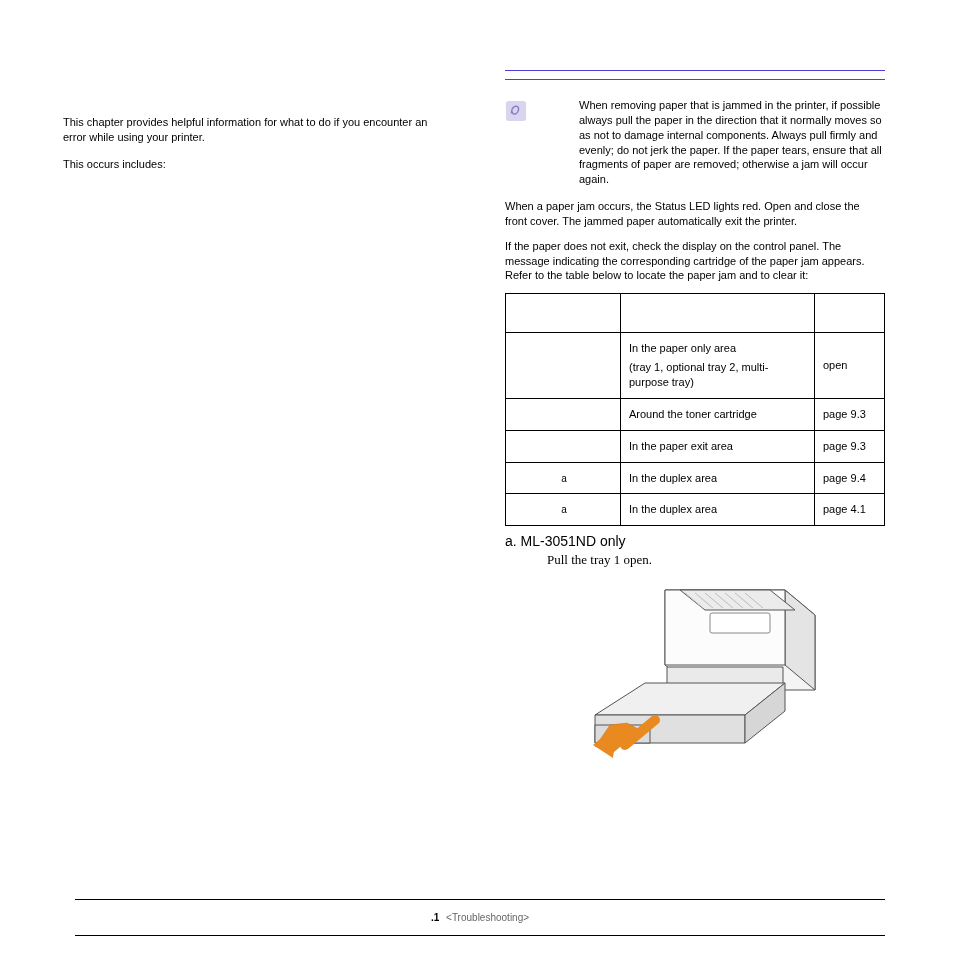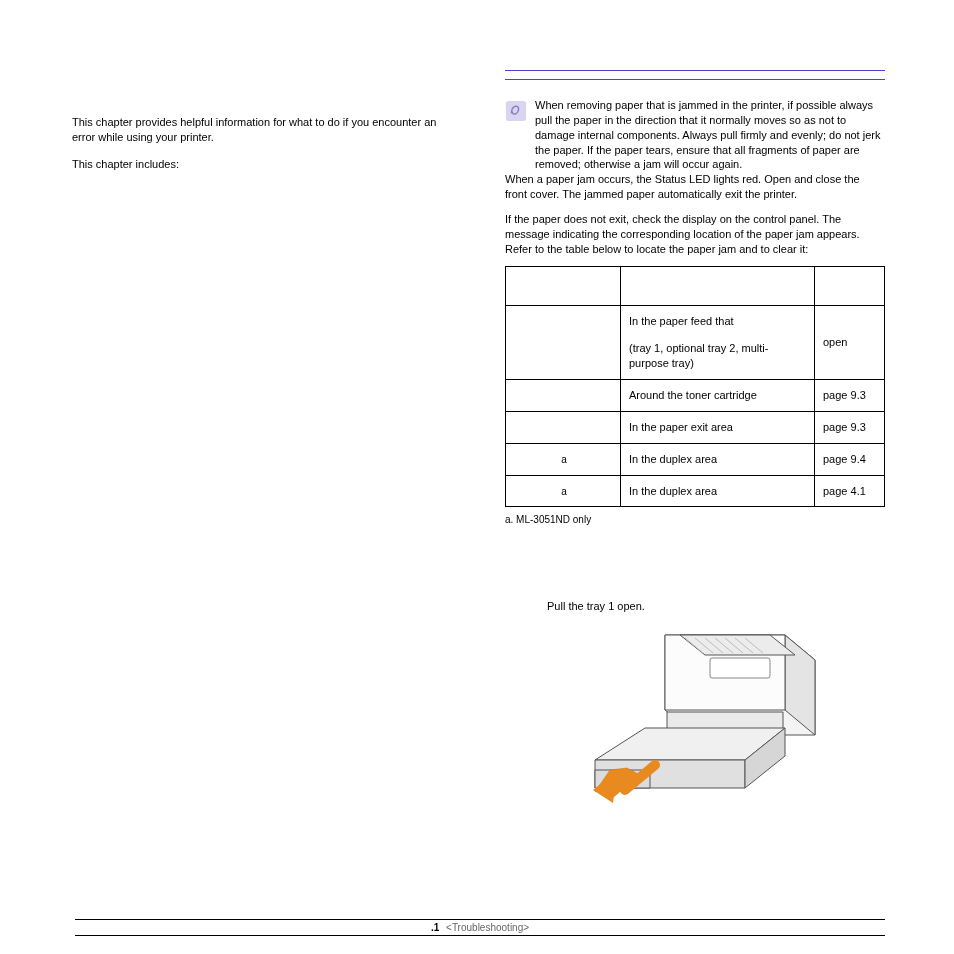--- a/index.html
+++ b/index.html
@@ -13,21 +13,21 @@
     color: #000;
   }
   .page {
     position: absolute;
     top: 0; left: 0;
     width: 954px;
     height: 954px;
   }
   .left-col {
     position: absolute;
-    left: 72px;
+    left: 63px;
     top: 115px;
     width: 370px;
     font-size: 11px;
     line-height: 1.35;
   }
   .left-col p { margin: 0 0 12px 0; }
   .right-col {
     position: absolute;
     left: 505px;
     top: 70px;
@@ -41,20 +41,22 @@
     margin: 0 0 8px 0;
   }
   .hr2 {
     border: none;
     border-top: 1px solid #4a3fd6;
     margin: 0 0 18px 0;
   }
   .note-box {
     display: flex;
     align-items: flex-start;
+    margin-bottom: 12px;
+    gap: 44px;
   }
   .note-icon {
     flex: none;
     width: 22px;
     height: 22px;
     margin-right: 8px;
     margin-top: 2px;
   }
   .note-text {
     flex: 1;
@@ -75,92 +77,92 @@
   table.jam th {
     font-weight: normal;
     height: 22px;
   }
   .col-msg { width: 115px; }
   .col-loc { }
   .col-go  { width: 70px; }
   .sup-a { font-size: 10px; vertical-align: baseline; margin-left: 2px;}
   .center-td { text-align: center !important; }
   .footnote {
-    font-size: 10px;
+    font-size: 14px;
     margin-top: 6px;
   }
   .step-text {
-    margin-top: 72px;
     margin-left: 42px;
-    font-size: 11px;
+    font-size: 13px;
+    font-family: Liberation Serif, serif;
   }
   .printer-figure {
     margin-top: 6px;
     margin-left: 50px;
   }
   .footer {
     position: absolute;
     left: 75px;
     bottom: 18px;
     width: 810px;
     border-top: 1px solid #000;
     border-bottom: 1px solid #000;
-    padding: 2px 0;
+    padding: 12px 0;
     text-align: center;
     font-size: 10px;
   }
   .footer .pn { font-weight: bold; }
   .footer .cn { color:#666; margin-left:4px;}
 </style>
 </head>
 <body>
 
 <div class="page">
 
   <div class="left-col">
     <p>This chapter provides helpful information for what to do if you encounter an error while using your printer.</p>
-    <p>This chapter includes:</p>
+    <p>This occurs includes:</p>
   </div>
 
   <div class="right-col">
     <hr class="hr">
     <hr class="hr2">
 
     <div class="note-box">
       <div class="note-icon">
         <svg viewBox="0 0 24 24" width="22" height="22">
           <rect x="1" y="1" width="22" height="22" rx="3" fill="#d9d4ef"></rect>
           <path d="M7 14 C7 9 10 6 13 7 C16 8 15 13 12 15 C10 16 8 15 8 13" fill="none" stroke="#8a7fbf" stroke-width="1.6" stroke-linecap="round"></path>
         </svg>
       </div>
       <div class="note-text">When removing paper that is jammed in the printer, if possible always pull the paper in the direction that it normally moves so as not to damage internal components. Always pull firmly and evenly; do not jerk the paper. If the paper tears, ensure that all fragments of paper are removed; otherwise a jam will occur again.</div>
     </div>
 
     <p>When a paper jam occurs, the Status LED lights red. Open and close the front cover. The jammed paper automatically exit the printer.</p>
-    <p>If the paper does not exit, check the display on the control panel. The message indicating the corresponding location of the paper jam appears. Refer to the table below to locate the paper jam and to clear it:</p>
+    <p>If the paper does not exit, check the display on the control panel. The message indicating the corresponding cartridge of the paper jam appears. Refer to the table below to locate the paper jam and to clear it:</p>
 
     <table class="jam">
       <colgroup>
         <col class="col-msg">
           <col class="col-loc">
           <col class="col-go">
       </colgroup>
       <thead>
         <tr>
           <th></th>
           <th></th>
           <th></th>
         </tr>
       </thead>
       <tbody>
         <tr>
           <td></td>
           <td>
-            <div>In the paper feed that</div>
-            <div style="margin-top:12px;">(tray 1, optional tray 2, multi-purpose tray)</div>
+            <div>In the paper only area</div>
+            <div style="margin-top:4px;">(tray 1, optional tray 2, multi-purpose tray)</div>
           </td>
           <td>open</td>
         </tr>
         <tr>
           <td></td>
           <td>Around the toner cartridge</td>
           <td>page 9.3</td>
         </tr>
         <tr>
           <td></td>

